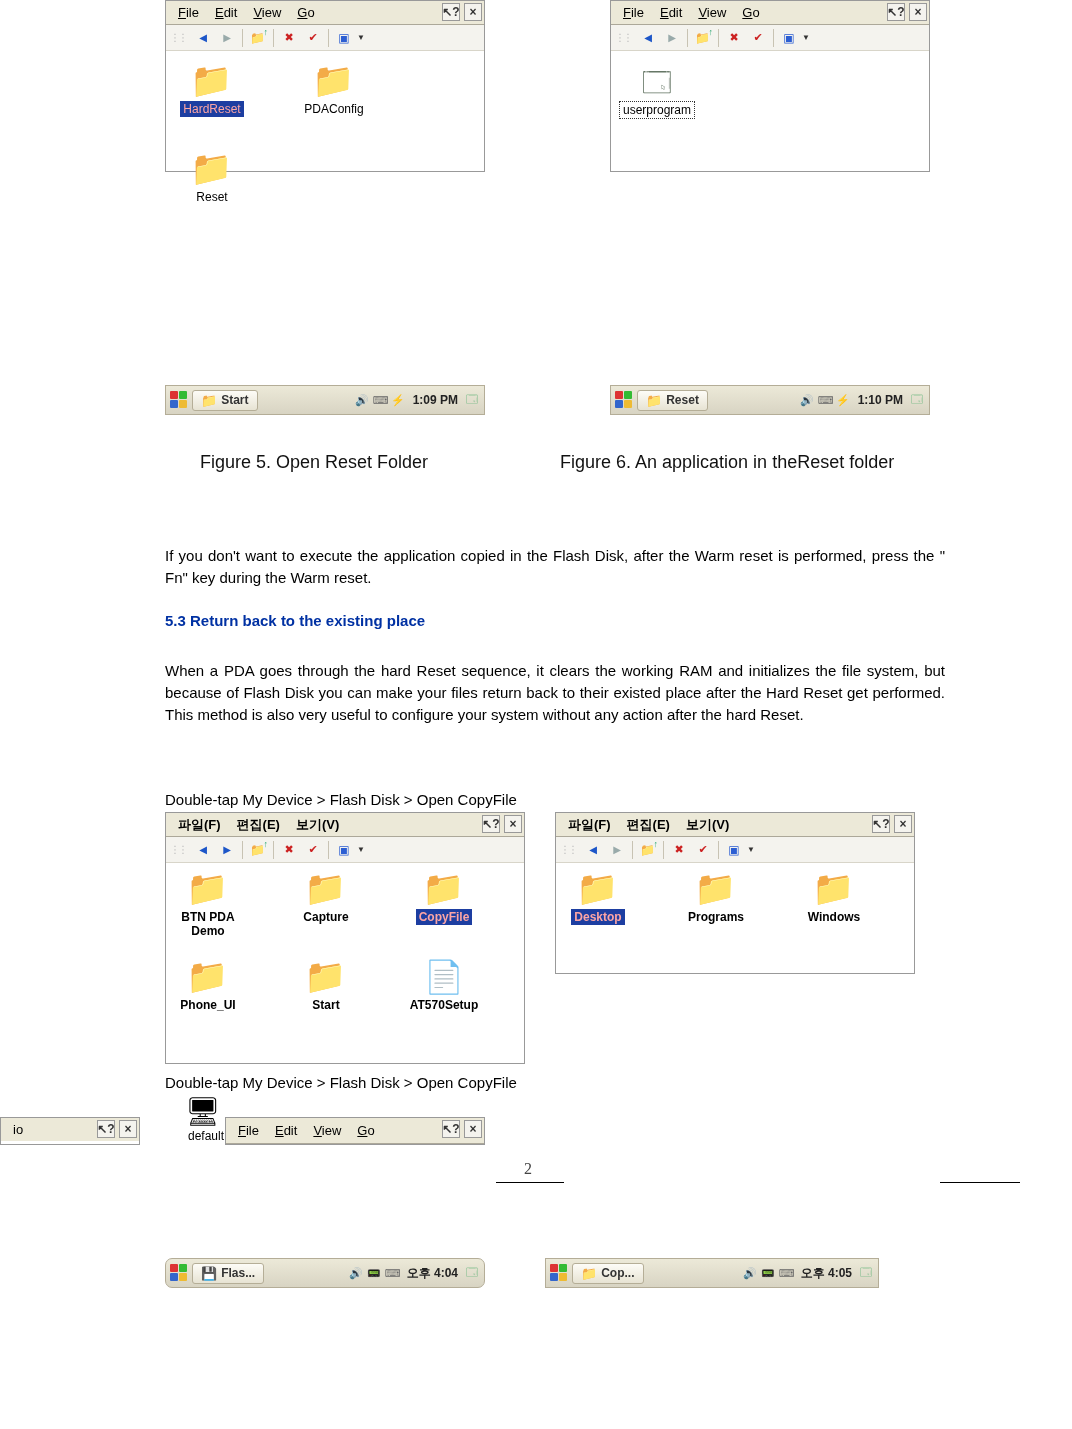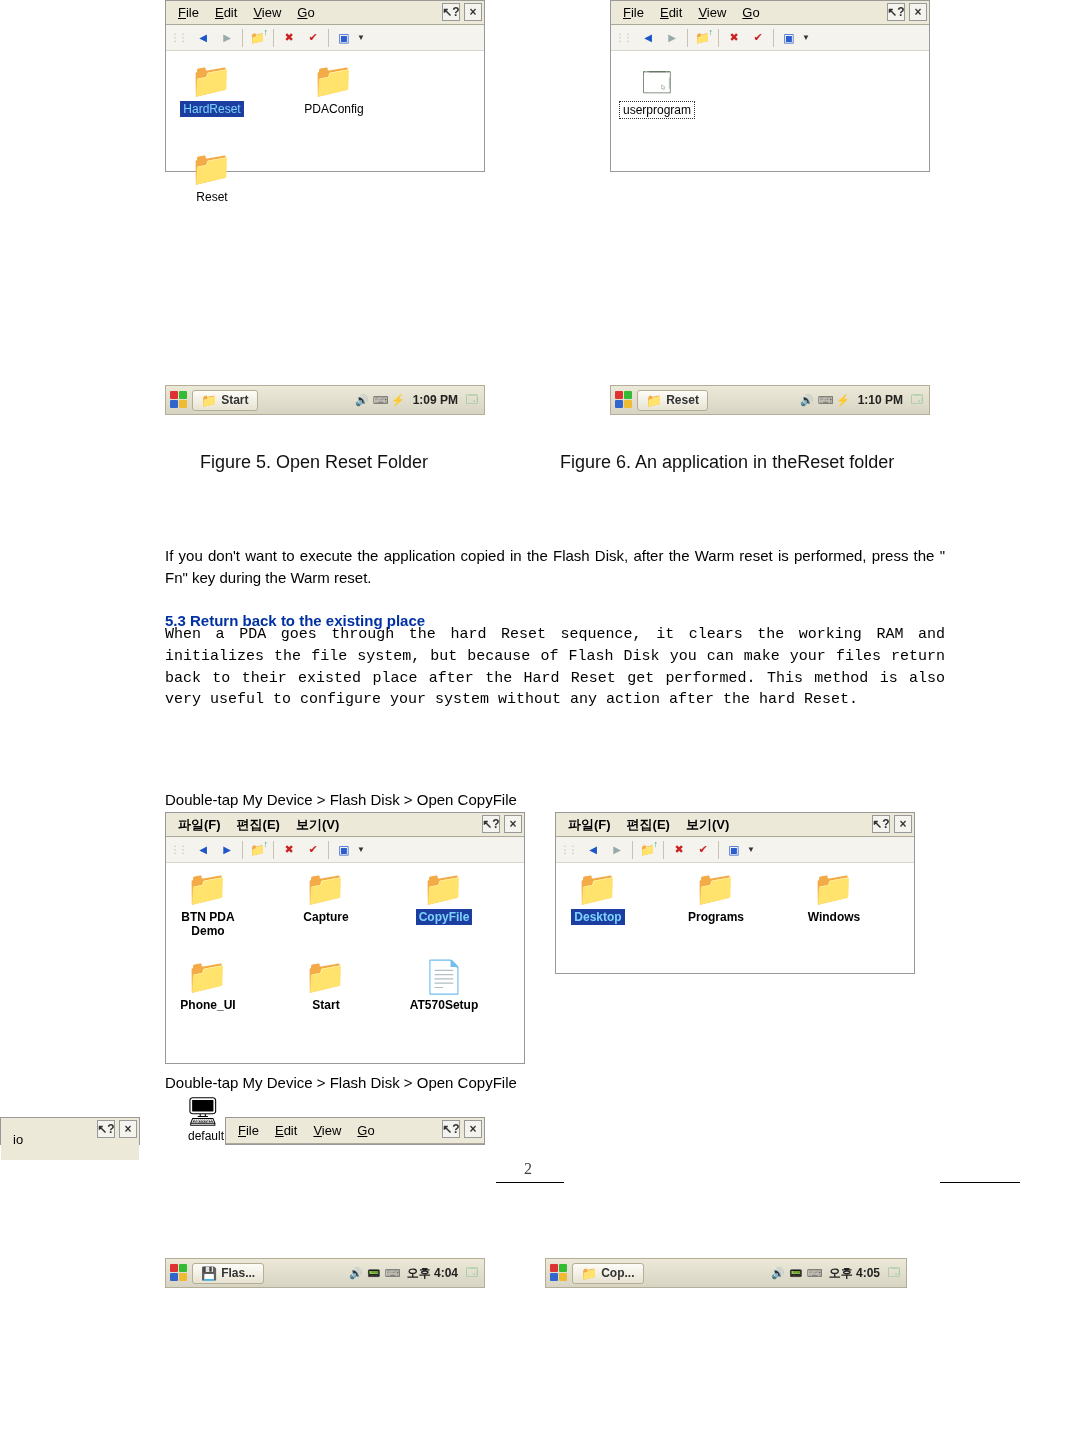--- a/index.html
+++ b/index.html
@@ -114,21 +114,21 @@
   }
   .ce-item .ico {
     font-size: 34px;
     line-height: 1;
   }
   .ce-item .ico.closed::before { content:"📁"; color:#c9a23a; }
   .ce-item .ico.closed.dark::before { content:"📁"; color:#6c8a9a; }
   .ce-item .ico.doc::before { content:"📄"; color:#888; font-size:32px; }
   .ce-item .ico.prog::before { content:"🗔"; color:#676; font-size:28px; }
   .lbl { padding: 1px 3px; }
-  .lbl.sel { background:#1d3ea1; color:#7dd3fc; }
+  .lbl.sel { background:#1d3ea1; color:#fca5a5; }
   .lbl.boxed { background:#fff; border:1px dotted #333; }
 
   
   .taskbar {
     position: absolute;
     height: 30px;
     background: linear-gradient(#ece9d8,#d8d4c3);
     border: 1px solid #b4ad97;
     display: flex;
     align-items: center;
@@ -300,21 +300,21 @@
       <span class="clock">1:10 PM</span>
       <span class="ti tasks"></span>
     </span>
   </div>
 
   <div class="fig-caption" style="position:absolute; left:200px; top:452px;">Figure 5. Open Reset Folder</div>
   <div class="fig-caption" style="position:absolute; left:560px; top:452px;">Figure 6. An application in theReset folder</div>
 
   <div class="paragraph" style="top:545px;">If you don't want to execute the application copied in the Flash Disk, after the Warm reset is performed, press the " Fn"  key during the Warm reset.</div>
   <div class="paragraph blue-text" style="top:610px;">5.3 Return back to the existing place</div>
-  <div class="paragraph" style="top:624px;font-family:Liberation Mono, monospace;">When a PDA goes through the hard Reset sequence, it clears the working RAM and initializes the file system, but because of Flash Disk you can make your files return back to their existed place after the Hard Reset get performed. This method is also very useful to configure your system without any action after the hard Reset.</div>
+  <div class="paragraph" style="top:660px;">When a PDA goes through the hard Reset sequence, it clears the working RAM and initializes the file system, but because of Flash Disk you can make your files return back to their existed place after the Hard Reset get performed. This method is also very useful to configure your system without any action after the hard Reset.</div>
   <div class="paragraph" style="top:789px;">Double-tap My Device &gt; Flash Disk &gt; Open CopyFile</div>
 
   <div class="ce-window tight" style="left:165px; top:812px; width:360px;">
     <div class="ce-menubar">
       <span class="mi" style="font-weight:bold;">파일(F)</span>
       <span class="mi" style="font-weight:bold;">편집(E)</span>
       <span class="mi" style="font-weight:bold;">보기(V)</span>
       <span class="mb-icons">
         <span class="sq">↖?</span>
         <span class="sq">×</span>
@@ -400,21 +400,21 @@
       <div class="ce-item">
         <span class="ico closed"></span>
         <span class="lbl">Windows</span>
       </div>
     </div>
   </div>
 
   <div class="paragraph" style="top:1072px; left:165px; width:600px;">Double-tap My Device &gt; Flash Disk &gt; Open CopyFile</div>
 
   <div class="ce-window" style="left:0; top:1117px; width:140px; height:28px;">
-    <div class="ce-menubar" style="border:0; height:42px;">
+    <div class="ce-menubar" style="border:0; height:23px;">
       <span class="mi">io</span>
       <span class="mb-icons">
         <span class="sq">↖?</span>
         <span class="sq">×</span>
       </span>
     </div>
   </div>
 
   <div class="mini-prog" style="left:185px; top:1095px;">
     <span class="ico"></span>
@@ -431,41 +431,41 @@
         <span class="sq">↖?</span>
         <span class="sq">×</span>
       </span>
     </div>
   </div>
 
   <div class="pnum" style="left:524px; top:1160px;">2</div>
   <div class="underline-short" style="left:496px; top:1182px; width:68px;"></div>
   <div class="underline-short" style="left:940px; top:1182px; width:80px;"></div>
 
-  <div class="taskbar" style="left:165px; top:1258px; width:320px;">
+  <div class="taskbar" style="left:165px; top:1258px; width:320px;border-radius:7px;">
     <span class="start-logo">
         <span class="a"></span>
         <span class="b"></span>
         <span class="c"></span>
         <span class="d"></span>
       </span>
     <span class="tbar-btn">
         <span class="hd"></span>
         <span>Flas...</span>
       </span>
     <span class="tray">
       <span class="ti vol"></span>
       <span class="ti pda"></span>
       <span class="ti kbd"></span>
       <span class="clock">오후 4:04</span>
       <span class="ti tasks"></span>
     </span>
   </div>
 
-  <div class="taskbar" style="left:545px; top:1258px; width:362px;justify-content:flex-end;">
+  <div class="taskbar" style="left:545px; top:1258px; width:334px;justify-content:flex-end;">
     <span class="start-logo">
         <span class="a"></span>
         <span class="b"></span>
         <span class="c"></span>
         <span class="d"></span>
       </span>
     <span class="tbar-btn">
         <span class="fico"></span>
         <span>Cop...</span>
       </span>

